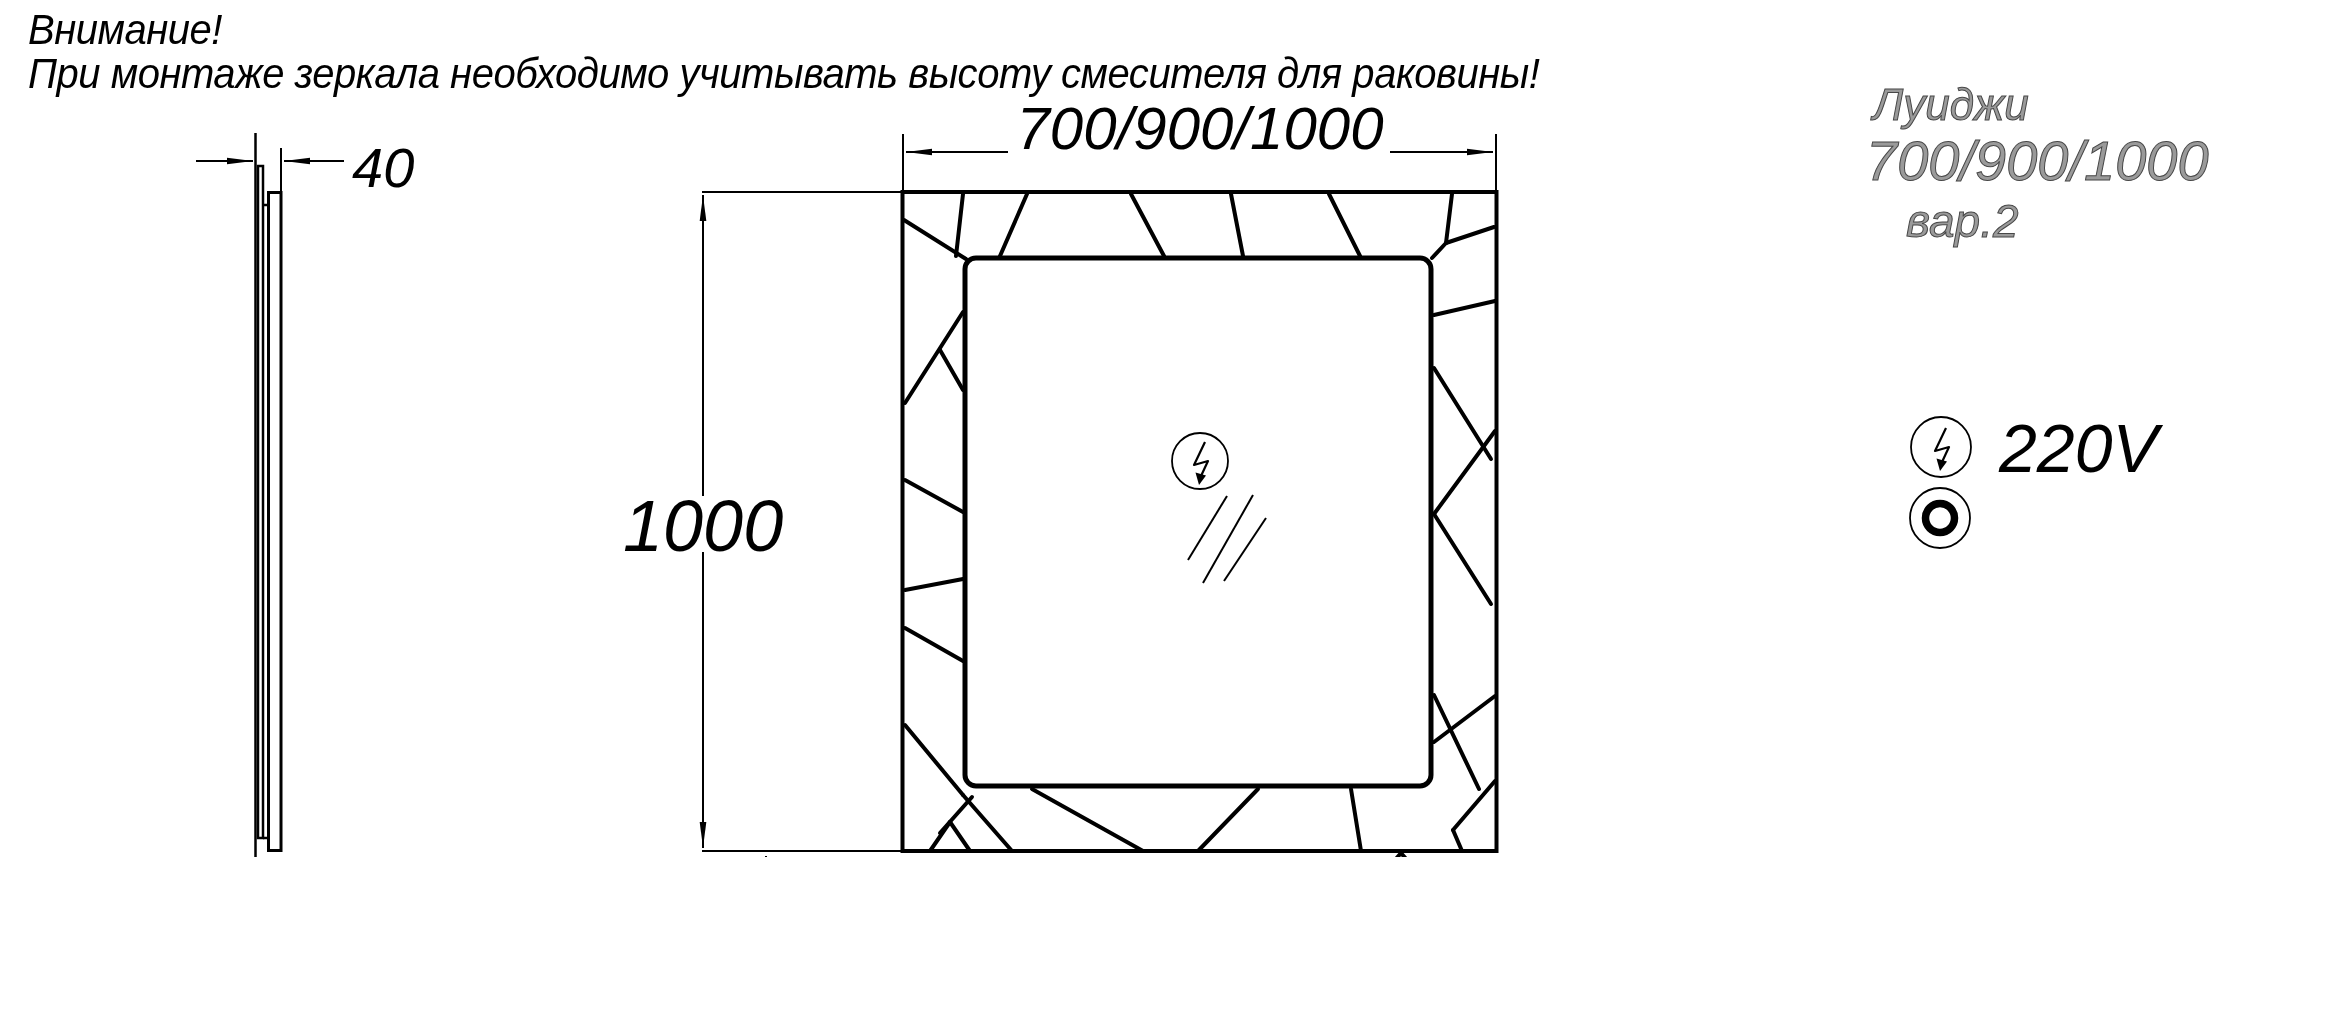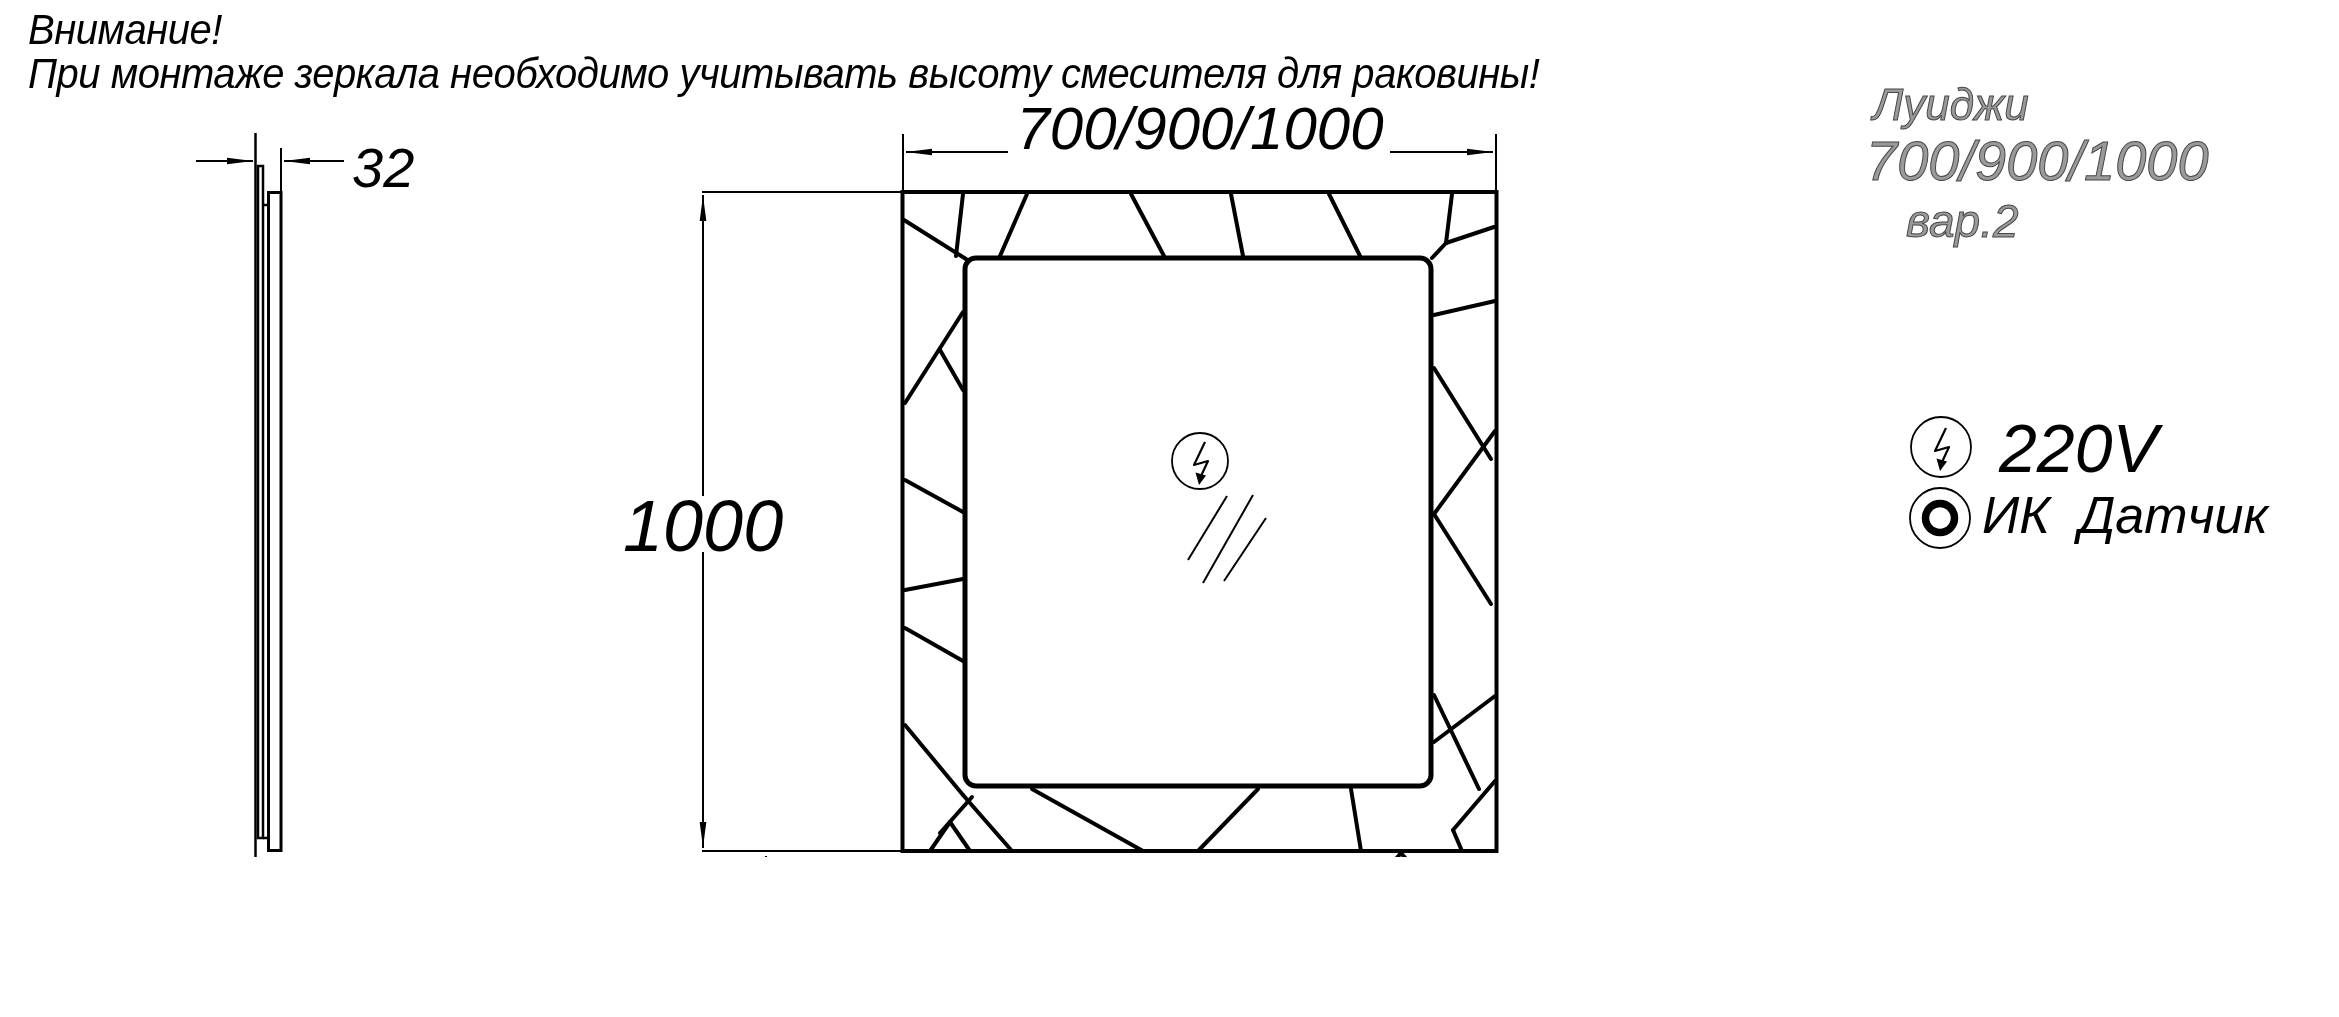--- a/index.html
+++ b/index.html
@@ -131,28 +131,27 @@
     </g>
     <g fill="none" stroke="#000">
       <circle cx="1940" cy="518" r="30" stroke-width="1.8"></circle>
       <circle cx="1940" cy="518" r="14.5" stroke-width="7.5"></circle>
     </g>
   </svg>
 
   <div class="txt warn" style="left:28px;top:8px;">Внимание!</div>
   <div class="txt warn" style="left:28px;top:52px;">При монтаже зеркала необходимо учитывать высоту смесителя для раковины!</div>
 
-  <div class="txt dim" style="left:352px;top:140px;font-size:56px;">32</div>
+  <div class="txt dim" style="left:352px;top:140px;font-size:56px;">40</div>
 
   <div class="txt dim center" style="left:1000px;top:99px;width:400px;font-size:60px;">700/900/1000</div>
 
   <div class="txt dim center" style="left:623px;top:490px;width:160px;font-size:72px;">1000</div>
 
   <div class="txt dim center" style="left:690px;top:903px;width:160px;font-size:56px;font-style:italic;">250</div>
 
   <div class="txt model" style="left:1873px;top:83px;font-size:44px;">Луиджи</div>
   <div class="txt model" style="left:1866px;top:133px;font-size:56px;">700/900/1000</div>
   <div class="txt model" style="left:1906px;top:198px;font-size:46px;">вар.2</div>
 
   <div class="txt dim" style="left:1999px;top:414px;font-size:68px;">220V</div>
-  <div class="txt dim" style="left:1982px;top:489px;font-size:52px;">ИК  Датчик</div>
 
 </div>
 
 </body></html>

